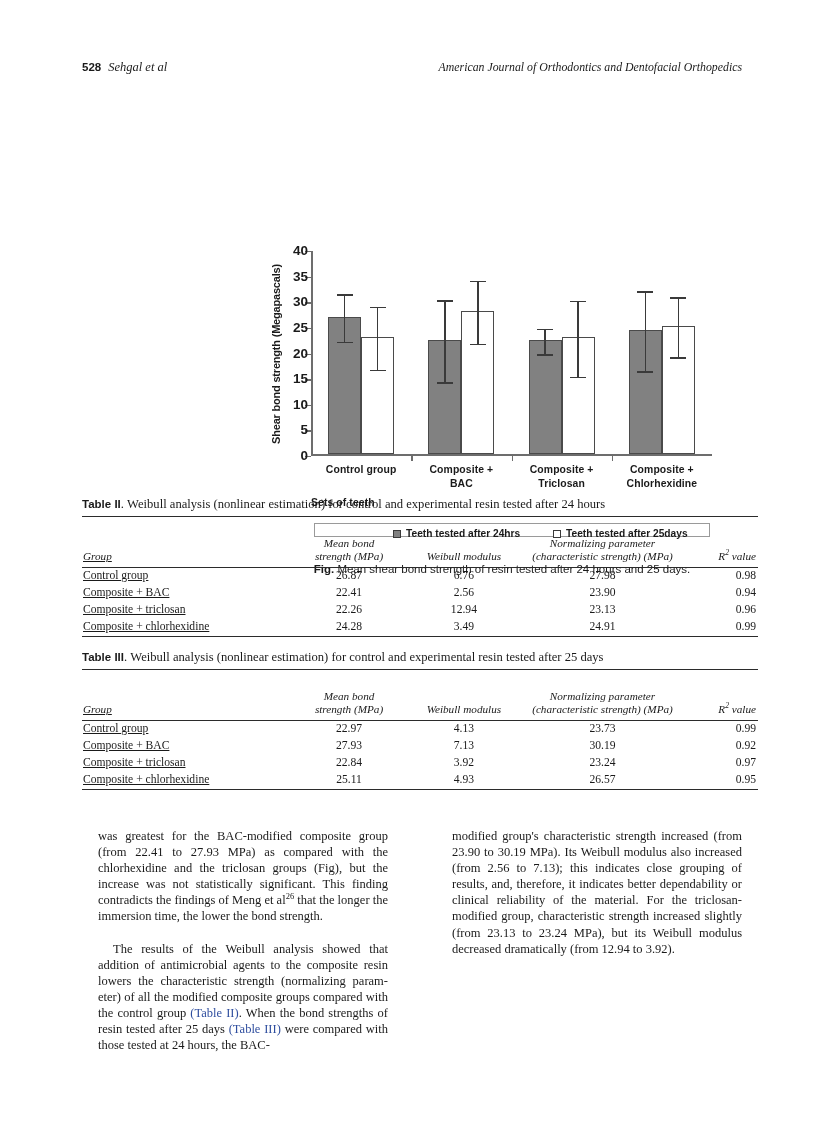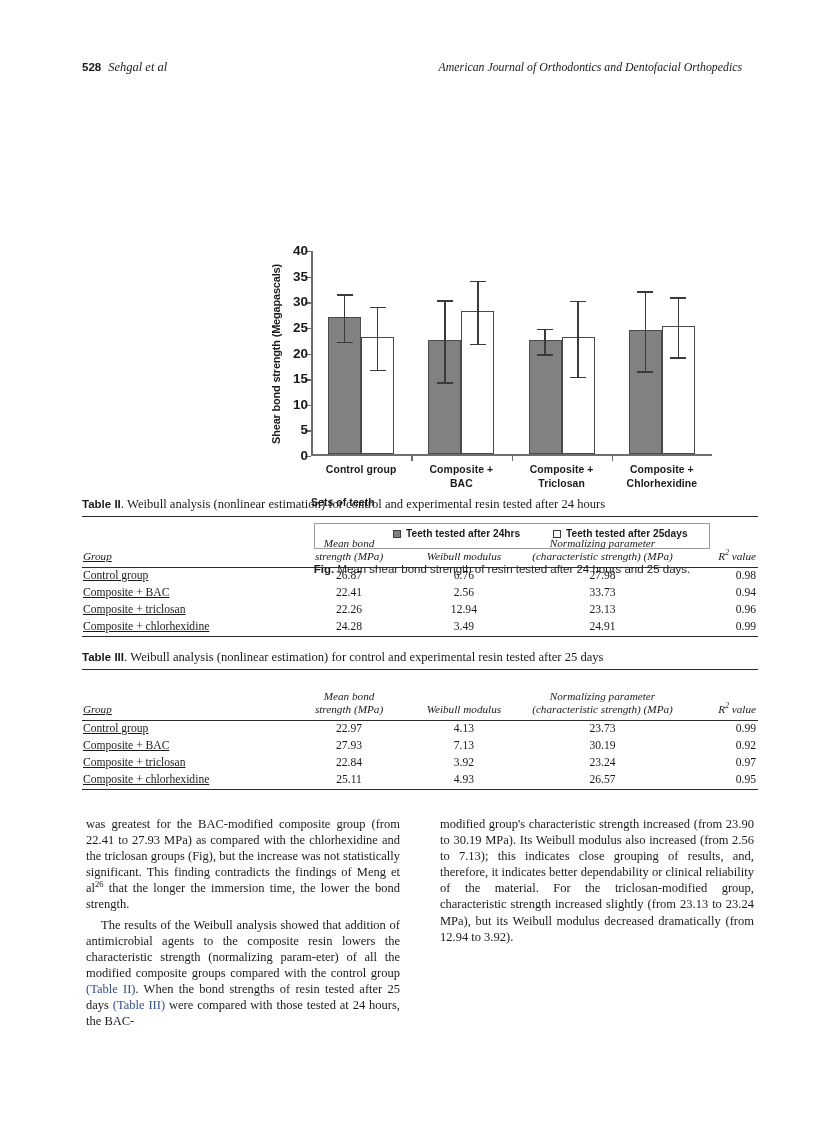--- a/index.html
+++ b/index.html
@@ -44,21 +44,21 @@
   .ebar{position:absolute;width:1.6px;background:#3a3a3a;}
   .ecap{position:absolute;height:1.6px;width:16px;background:#3a3a3a;}
 
   .xlab{position:absolute;font-family:"Liberation Sans",sans-serif;
         font-weight:bold;font-size:10.4px;text-align:center;
         letter-spacing:0.1px;line-height:13.5px;}
   .axis-x-title{position:absolute;left:229px;top:377px;width:401px;
         font-family:"Liberation Sans",sans-serif;font-weight:bold;
         font-size:10.4px;letter-spacing:0.1px;}
 
-  .legend{position:absolute;left:232px;top:403px;width:396px;height:26px;
+  .legend{position:absolute;left:232px;top:403px;width:396px;height:14px;
           border:1.2px solid #9a9a9a;box-sizing:border-box;background:#fff;}
   .leg-item{position:absolute;top:4px;display:flex;align-items:center;gap:5px;
             font-family:"Liberation Sans",sans-serif;font-weight:bold;font-size:10.2px;}
   .swatch{width:8px;height:8px;border:1.3px solid #3a3a3a;box-sizing:border-box;display:inline-block;}
   .swatch.g{background:#818181;}
   .swatch.w{background:#fff;}
 
   .fig-caption{position:absolute;left:82px;top:443px;width:676px;
                text-align:center;font-family:"Liberation Sans",sans-serif;
                font-size:11.5px;}
@@ -83,21 +83,21 @@
   .c-norm{width:24%;text-align:center;}
   .c-r2{width:11%;text-align:right;padding-right:2px !important;}
   sup{font-size:0.68em;vertical-align:super;line-height:0;}
 
   
   .body-cols{position:absolute;left:82px;top:812px;width:676px;}
   .col{position:absolute;top:0;width:322px;font-size:12.5px;
        line-height:16.1px;text-align:justify;}
   .col.left{left:0;}
   .col.right{left:354px;}
-  .col p{margin:4px;}
+  .col p{margin:16px;}
   .col p.indent{text-indent:15px;}
   .lnk{color:#2e4d9e;}
 </style>
 </head>
 <body>
 
 <div class="page-header">
   <div class="hdr-left">
     <span class="hdr-pageno">528</span><span class="hdr-authors">Sehgal et al</span>
   </div>
@@ -212,21 +212,21 @@
           <td class="c-group">Control group</td>
           <td class="c-mean">26.87</td>
           <td class="c-mod">6.76</td>
           <td class="c-norm">27.98</td>
           <td class="c-r2">0.98</td>
         </tr>
         <tr>
           <td class="c-group">Composite + BAC</td>
           <td class="c-mean">22.41</td>
           <td class="c-mod">2.56</td>
-          <td class="c-norm">33.73</td>
+          <td class="c-norm">23.90</td>
           <td class="c-r2">0.94</td>
         </tr>
         <tr>
           <td class="c-group">Composite + triclosan</td>
           <td class="c-mean">22.26</td>
           <td class="c-mod">12.94</td>
           <td class="c-norm">23.13</td>
           <td class="c-r2">0.96</td>
         </tr>
         <tr class="rule-bot">

